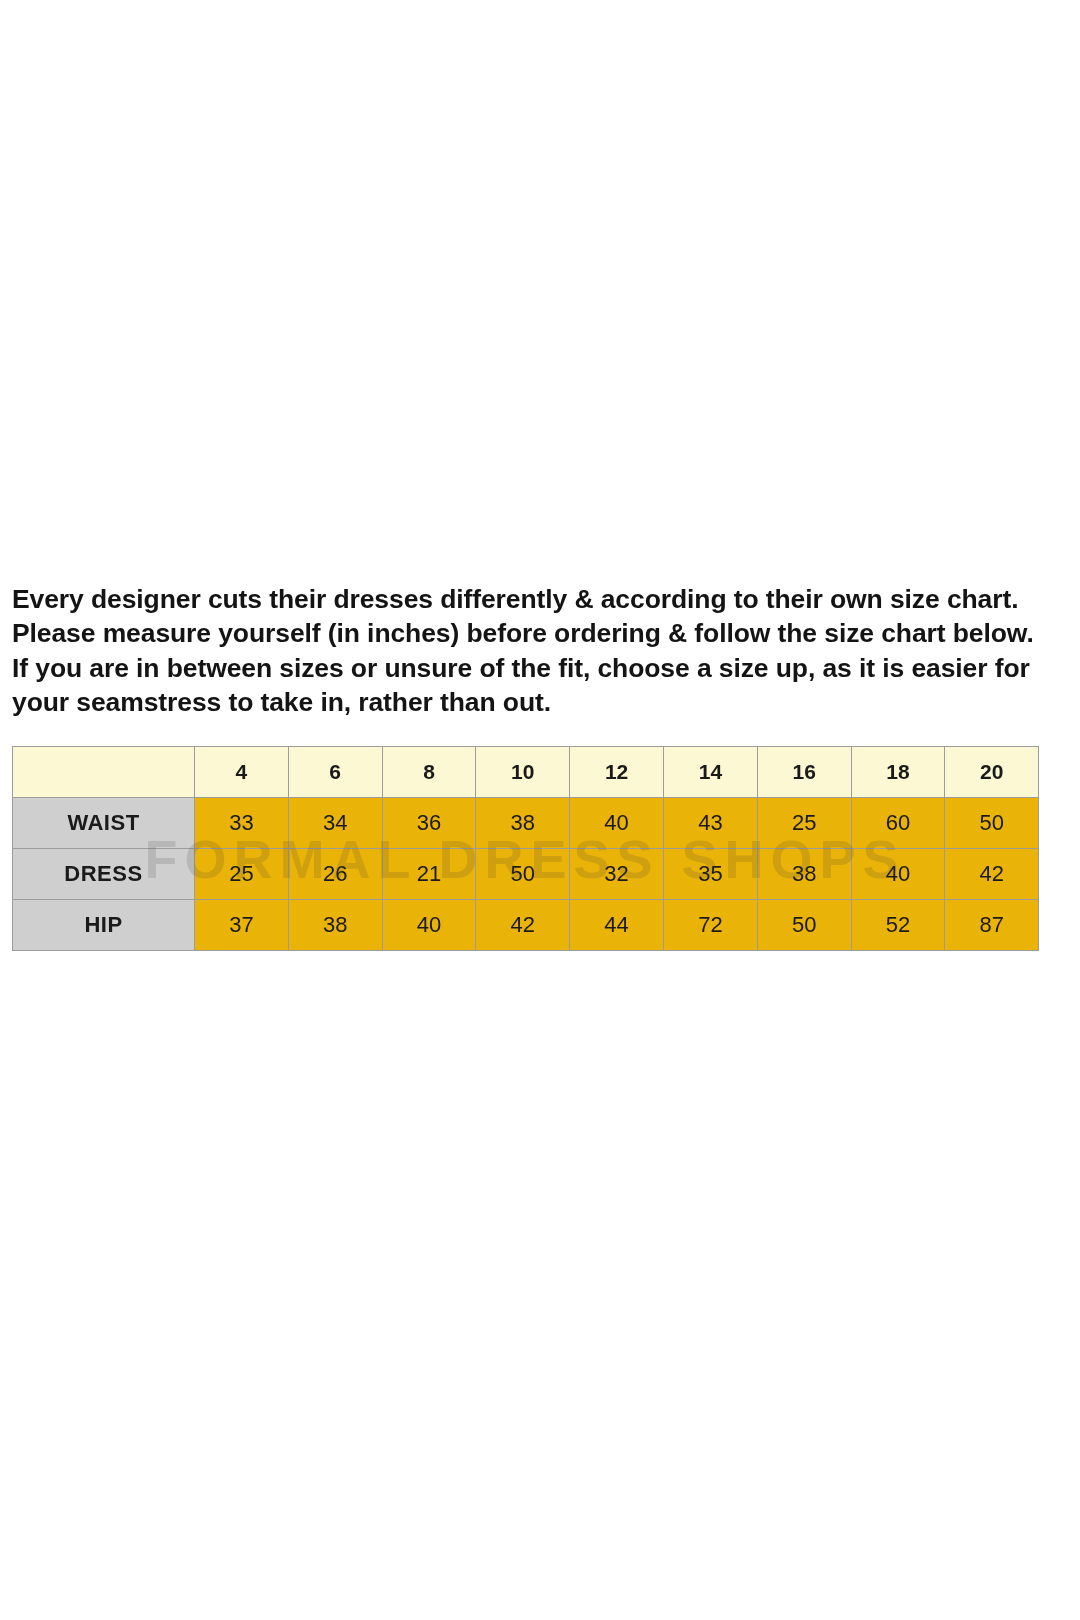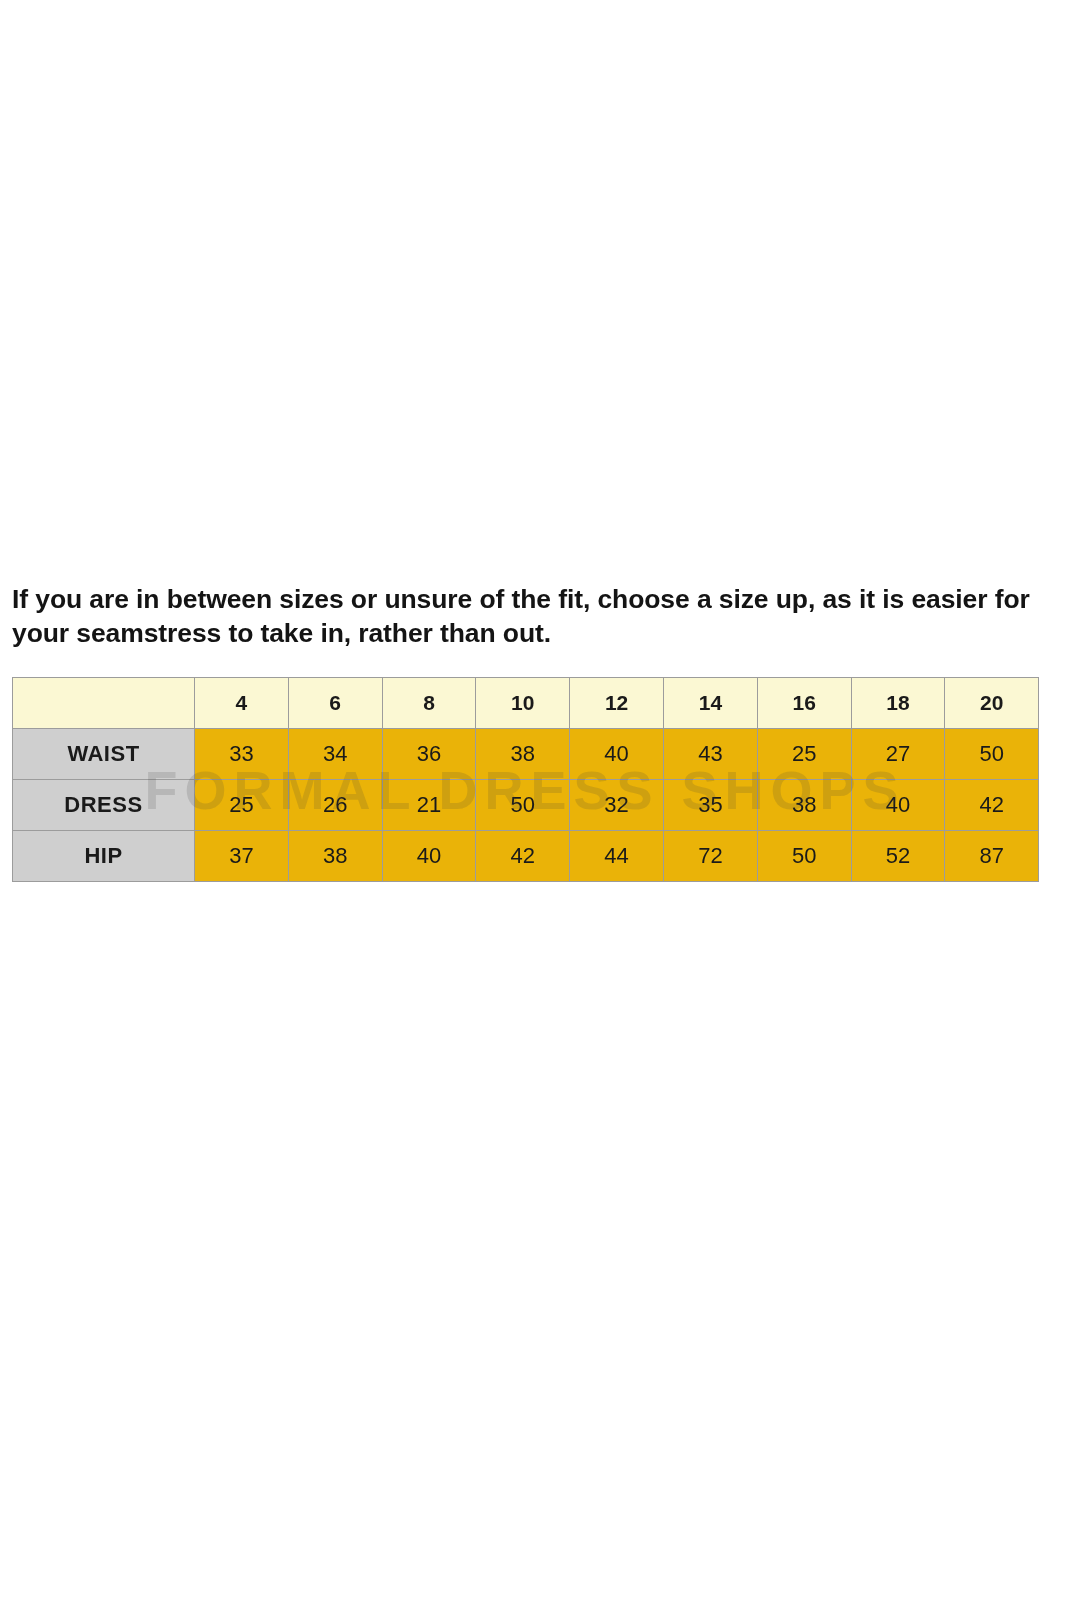--- a/index.html
+++ b/index.html
@@ -35,21 +35,21 @@
     font-size: 26.5px;
     font-weight: bold;
     line-height: 1.28;
     letter-spacing: -0.1px;
     color: #141414;
   }
   .intro p {
     margin: 0;
   }
   .intro p + p {
-    margin-top: 17px;
+    margin-top: 1px;
   }
 
   .table-wrap {
     position: relative;
     margin-top: 26px;
   }
 
   table.size-chart {
     border-collapse: collapse;
     width: 1026px;
@@ -104,20 +104,21 @@
     font-family: "Liberation Sans", sans-serif;
   }
 </style>
 </head>
 <body>
 
 <div class="page">
   <div class="content">
 
     <div class="intro">
+      <p>Every designer cuts their dresses differently &amp; according to their own size chart. Please measure yourself (in inches) before ordering &amp; follow the size chart below.</p>
       <p>If you are in between sizes or unsure of the fit, choose a size up, as it is easier for your seamstress to take in, rather than out.</p>
     </div>
 
     <div class="table-wrap">
       <table class="size-chart">
         <colgroup>
           <col class="col-label">
           <col class="col-size">
             <col class="col-size">
             <col class="col-size">
@@ -145,21 +146,21 @@
         <tbody>
           <tr>
             <th class="row-label">WAIST</th>
             <td>33</td>
             <td>34</td>
             <td>36</td>
             <td>38</td>
             <td>40</td>
             <td>43</td>
             <td>25</td>
-            <td>27</td>
+            <td>60</td>
             <td>50</td>
           </tr>
           <tr>
             <th class="row-label">DRESS</th>
             <td>25</td>
             <td>26</td>
             <td>21</td>
             <td>50</td>
             <td>32</td>
             <td>35</td>

